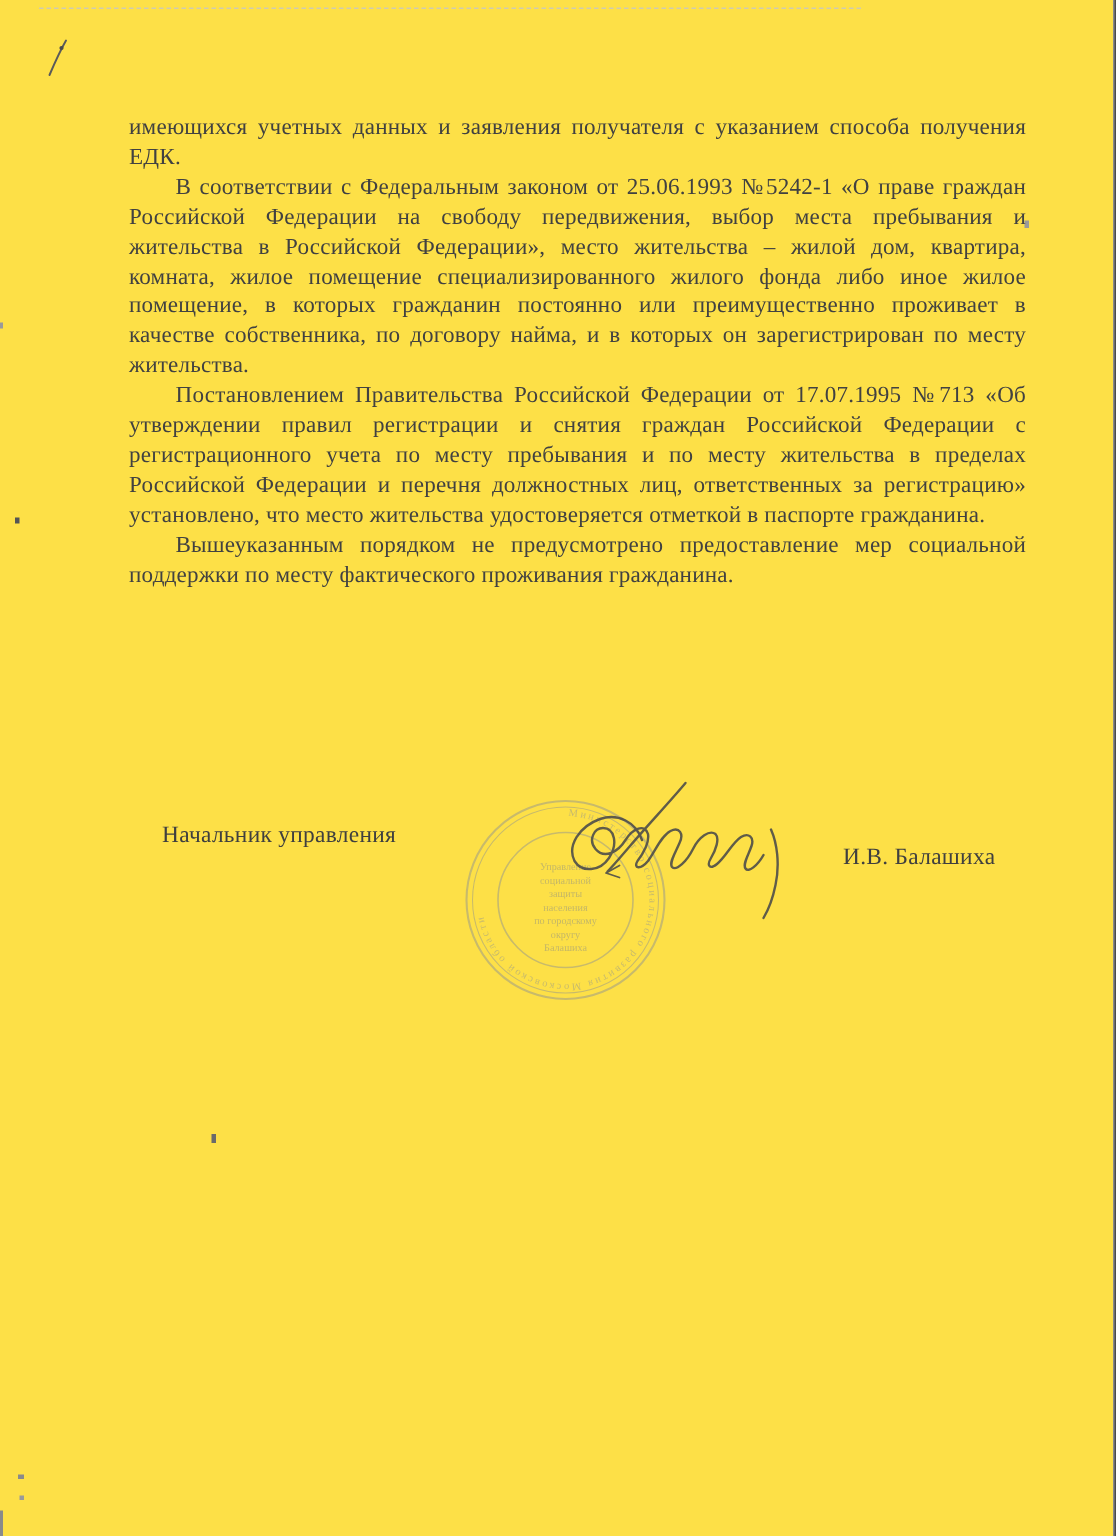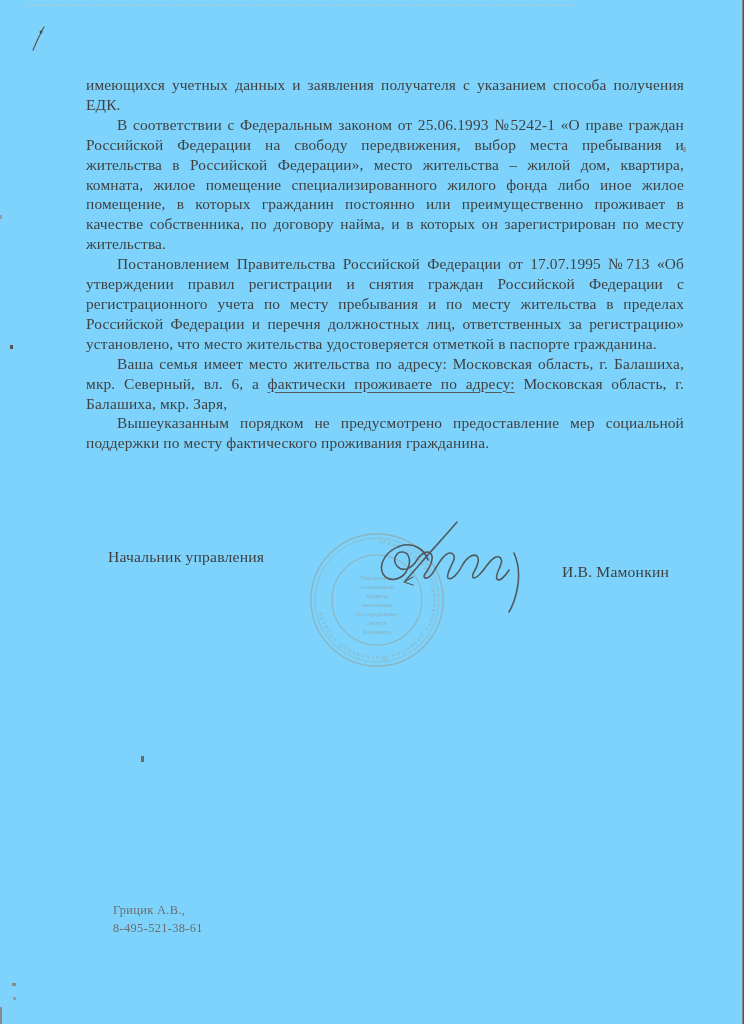--- a/index.html
+++ b/index.html
@@ -5,21 +5,21 @@
   html,body{margin:0;padding:0;}
   body{
     width:744px;height:1024px;
     background:#ffffff;
     font-family:"Liberation Serif","DejaVu Serif",serif;
     position:relative;
     overflow:hidden;
   }
   .page{
     position:absolute;inset:0;
-    background:#7dd3fc;
+    background:#fde047;
   }
   
   .top-dashed{
     position:absolute;left:26px;top:5px;width:548px;height:0;
     border-top:1px dashed #c7c7c3;opacity:.85;
   }
   .scan-edge-right{
     position:absolute;right:0;top:0;width:2.5px;height:1024px;
     background:linear-gradient(to right,#9a9a9a,#3c3c3c);
   }
@@ -85,26 +85,25 @@
 
   <svg class="pen-mark" viewBox="26 20 26 36">
     <path d="M 33,50 C 36,43 40,34 44,27" fill="none" stroke="#5a5a5a" stroke-width="1.3" stroke-linecap="round"></path>
     <circle cx="41" cy="32" r="1.4" fill="#4a4a4a"></circle>
   </svg>
 
   <div class="doc-text">
     <p>имеющихся учетных данных и заявления получателя с указанием способа получения ЕДК.</p>
     <p class="indent">В соответствии с Федеральным законом от 25.06.1993 №5242-1 «О праве граждан Российской Федерации на свободу передвижения, выбор места пребывания и жительства в Российской Федерации», место жительства – жилой дом, квартира, комната, жилое помещение специализированного жилого фонда либо иное жилое помещение, в которых гражданин постоянно или преимущественно проживает в качестве собственника, по договору найма, и в которых он зарегистрирован по месту жительства.</p>
     <p class="indent">Постановлением Правительства Российской Федерации от 17.07.1995 №713 «Об утверждении правил регистрации и снятия граждан Российской Федерации с регистрационного учета по месту пребывания и по месту жительства в пределах Российской Федерации и перечня должностных лиц, ответственных за регистрацию» установлено, что место жительства удостоверяется отметкой в паспорте гражданина.</p>
-    <p class="indent"><span>Ваша семья имеет место жительства по адресу: Московская область, г. Балашиха, мкр. Северный, вл. 6, а </span><span class="hand-underline">фактически проживаете по адресу:</span><span> Московская область, г. Балашиха, мкр. Заря,</span></p>
     <p class="indent">Вышеуказанным порядком не предусмотрено предоставление мер социальной поддержки по месту фактического проживания гражданина.</p>
   </div>
 
   <div class="sign-title">Начальник управления</div>
-  <div class="sign-name">И.В. Мамонкин</div>
+  <div class="sign-name">И.В. Балашиха</div>
 
   <svg class="stamp" viewBox="0 0 136 136">
     <defs>
       <path id="ringPath" d="M 68,12 a 56,56 0 1,1 -0.05,0" fill="none"></path>
     </defs>
     <circle cx="68" cy="68" r="66" fill="none" stroke="#98998c" stroke-width="1.4"></circle>
     <circle cx="68" cy="68" r="62" fill="none" stroke="#98998c" stroke-width="0.7"></circle>
     <circle cx="68" cy="68" r="45" fill="none" stroke="#98998c" stroke-width="1.1"></circle>
     <text font-size="7" fill="#98998c" letter-spacing="1.5">
       <textPath href="#ringPath" startOffset="2">Министерство социального развития Московской области</textPath>
@@ -142,18 +141,14 @@
                C 480,559 477,567 474,572
                C 471,577 473,580 478,576
                C 484,571 488,562 494,558
                C 499,555 503,558 501,564
                C 499,570 495,576 497,579
                C 499,582 505,577 509,570"></path>
       <path d="M 514,553 C 518,562 520,576 517,590 C 515,600 512,607 509,612"></path>
     </g>
   </svg>
 
-  <div class="footer">
-    <div>Грицик А.В.,</div>
-    <div>8-495-521-38-61</div>
-  </div>
 
 </div>
 
 </body></html>

